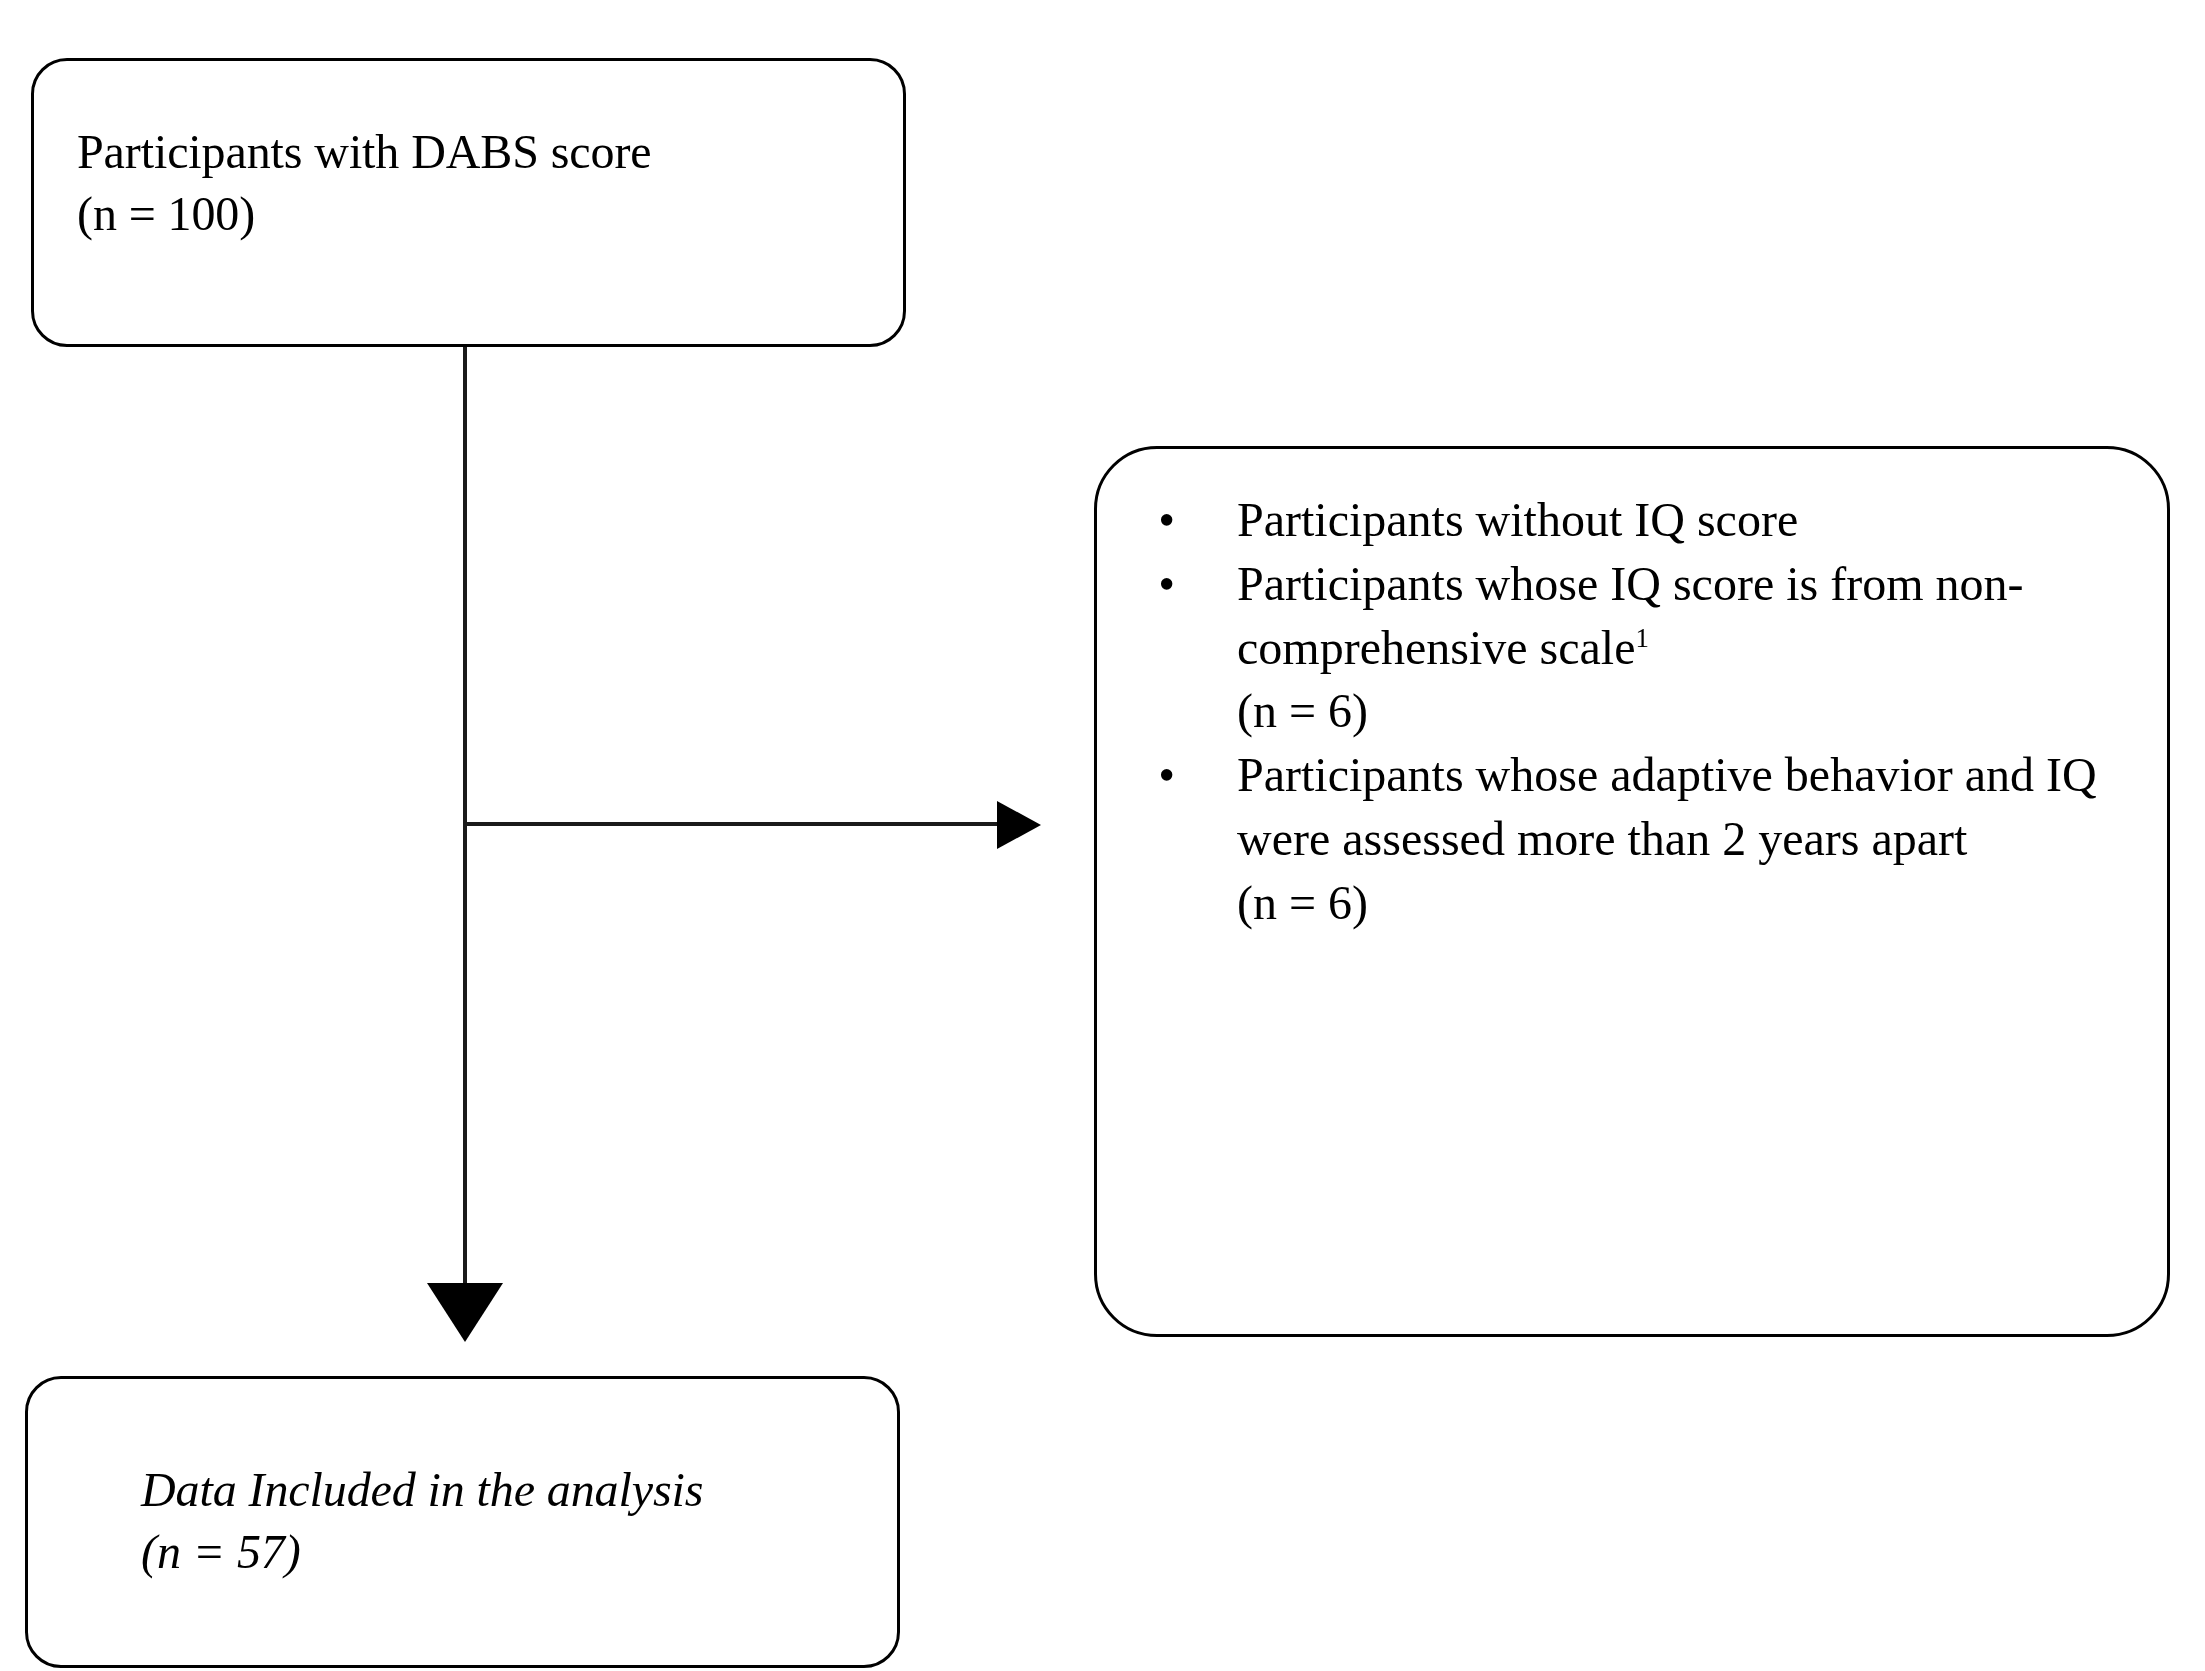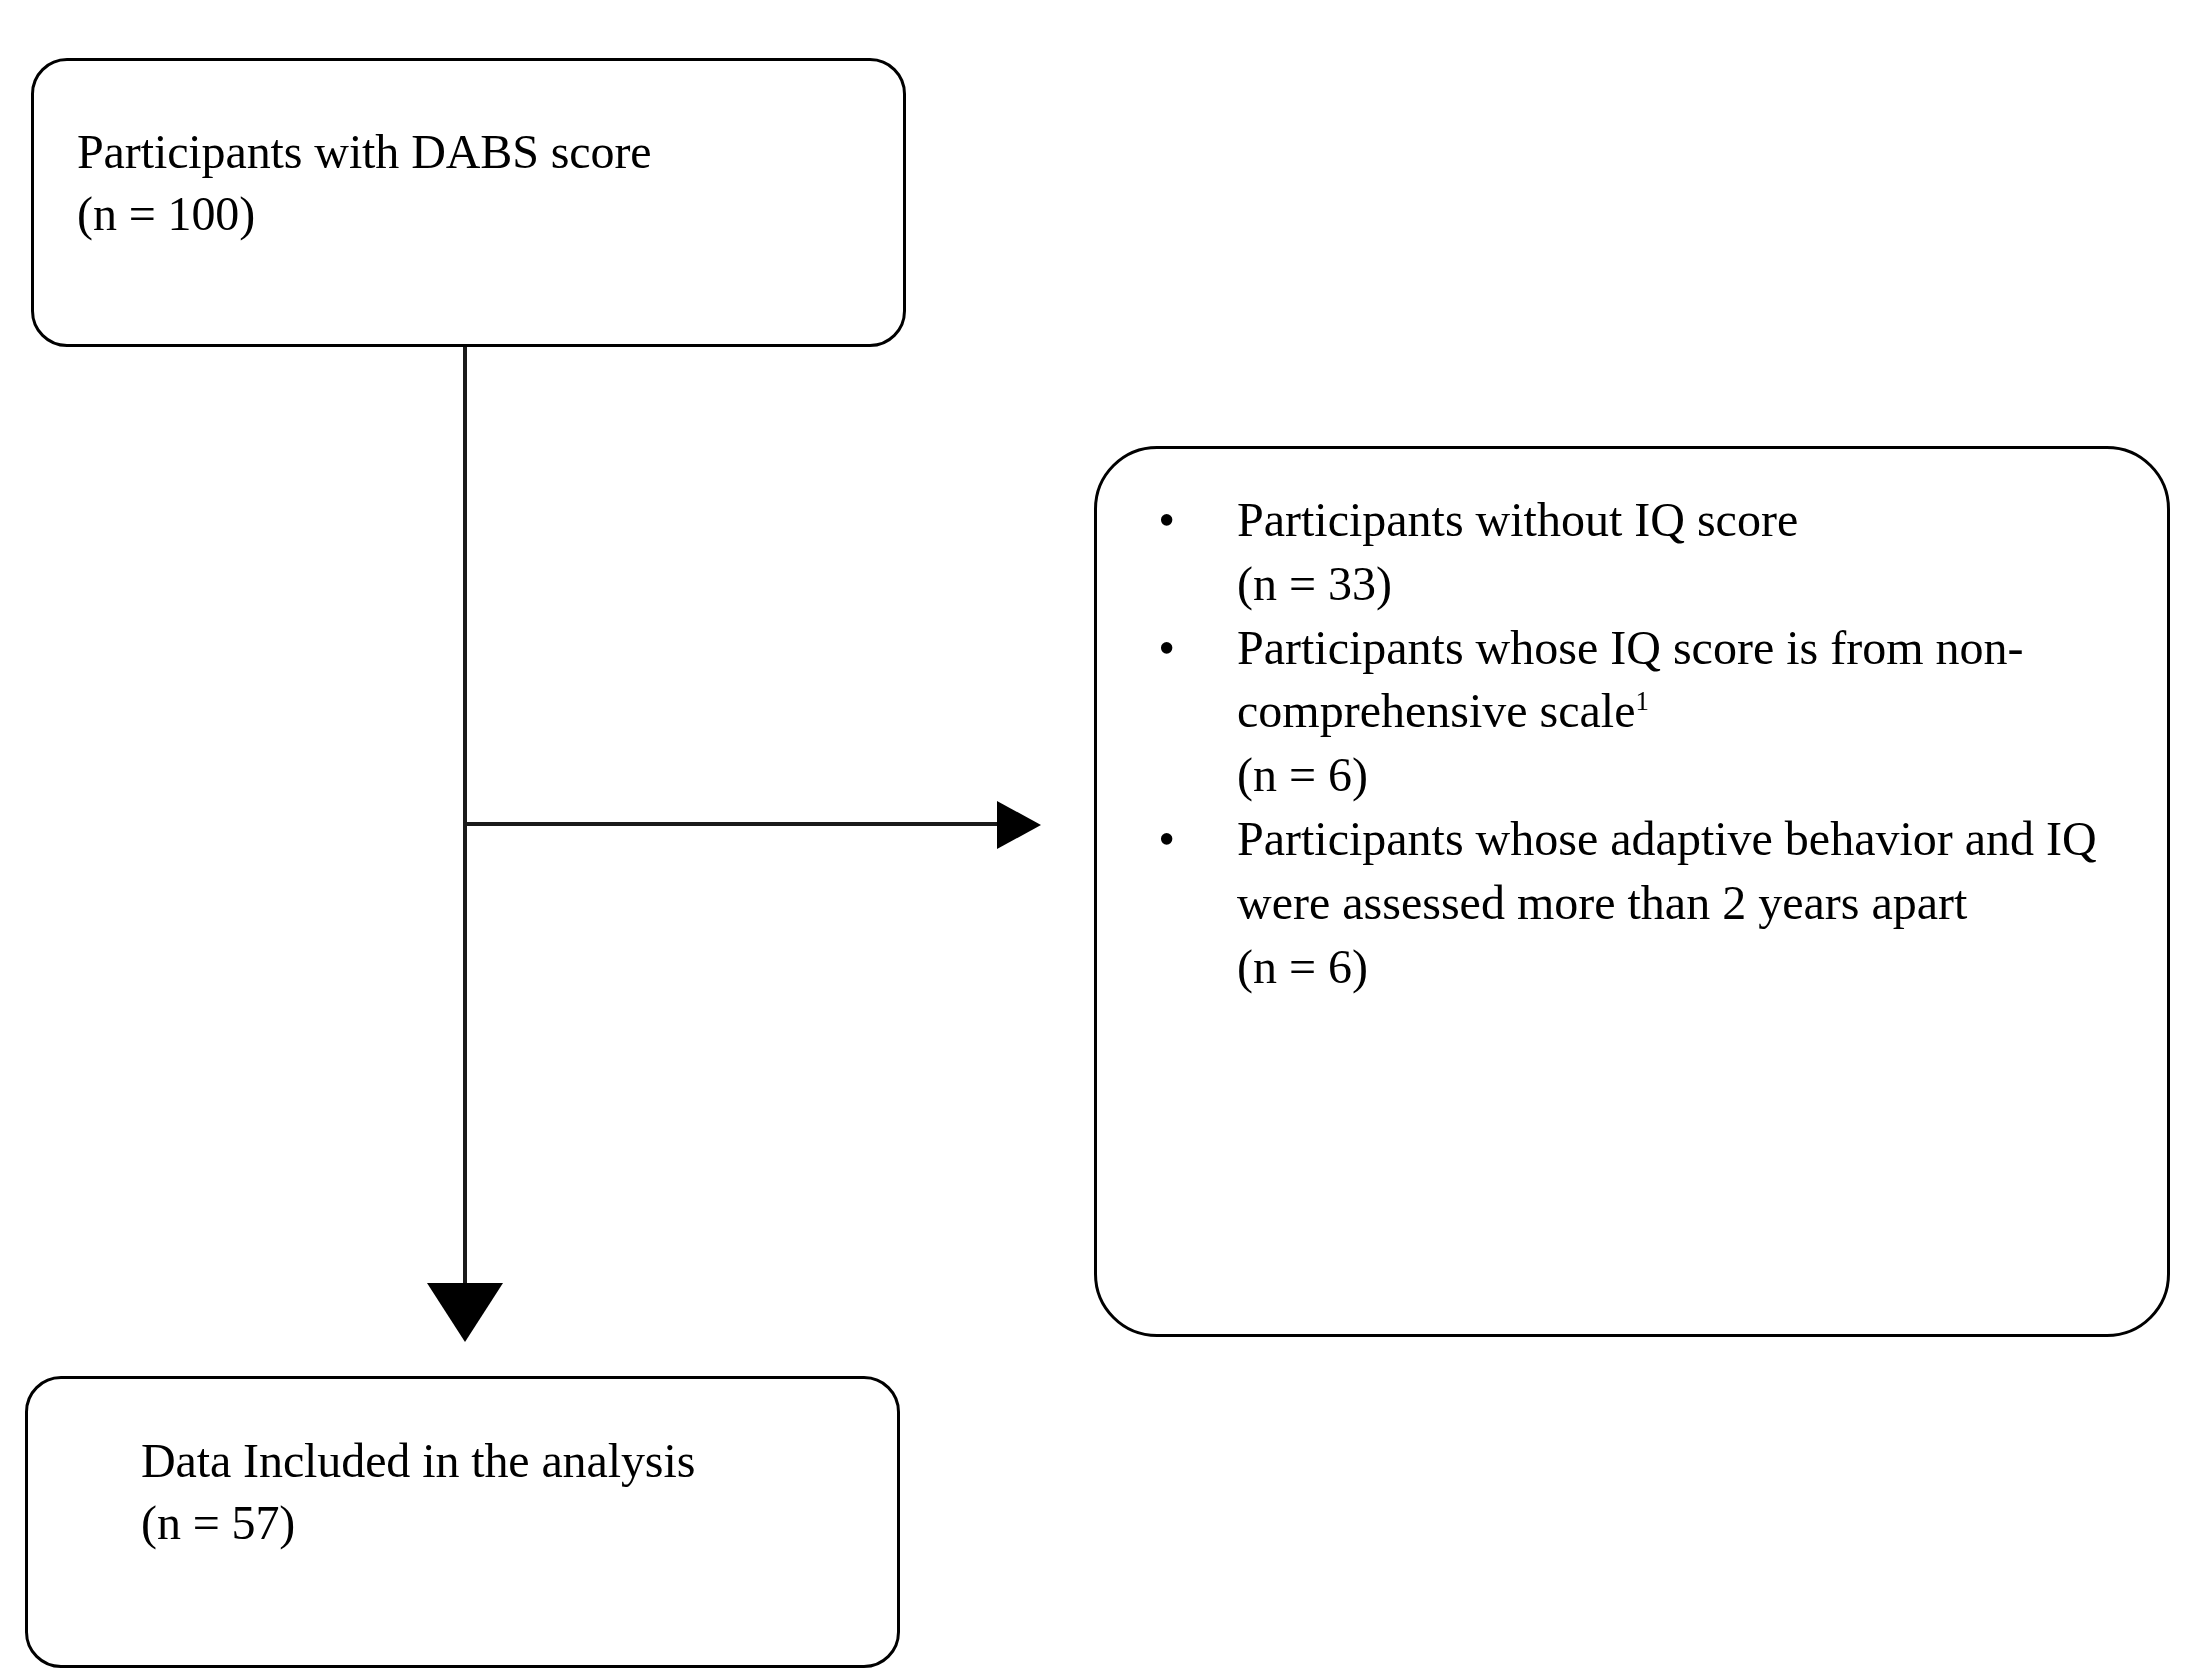--- a/index.html
+++ b/index.html
@@ -55,21 +55,22 @@
     line-height: 1.30;
     letter-spacing: -0.1px;
     white-space: pre-line;
   }
   #box-source .box-text {
     left: 43px;
     top: 60px;
   }
   #box-included .box-text {
     left: 113px;
-    top: 51px;
+    top: 80px;
+    font-style: italic;
   }
   
   .excl-content {
     position: absolute;
     left: 60px;
     top: 39px;
     right: 25px;
     font-size: 48px;
     line-height: 1.33;
   }
@@ -170,21 +171,20 @@
   <div class="flow-box" id="box-excluded">
     <div class="excl-content">
 
 
       <div class="excl-list">
 
         <div class="excl-item">
           <span class="excl-bullet">•</span>
           <span class="excl-item-text">Participants without IQ score</span>
         </div>
-        <span class="excl-count">(n = 33)</span>
 
         <div class="excl-item">
           <span class="excl-bullet">•</span>
           <span class="excl-item-text"><span>Participants whose IQ score is from non-comprehensive scale</span><span class="sup">1</span></span>
         </div>
         <span class="excl-count">(n = 6)</span>
 
         <div class="excl-item">
           <span class="excl-bullet">•</span>
           <span class="excl-item-text">Participants whose adaptive behavior and IQ were assessed more than 2 years apart</span>

